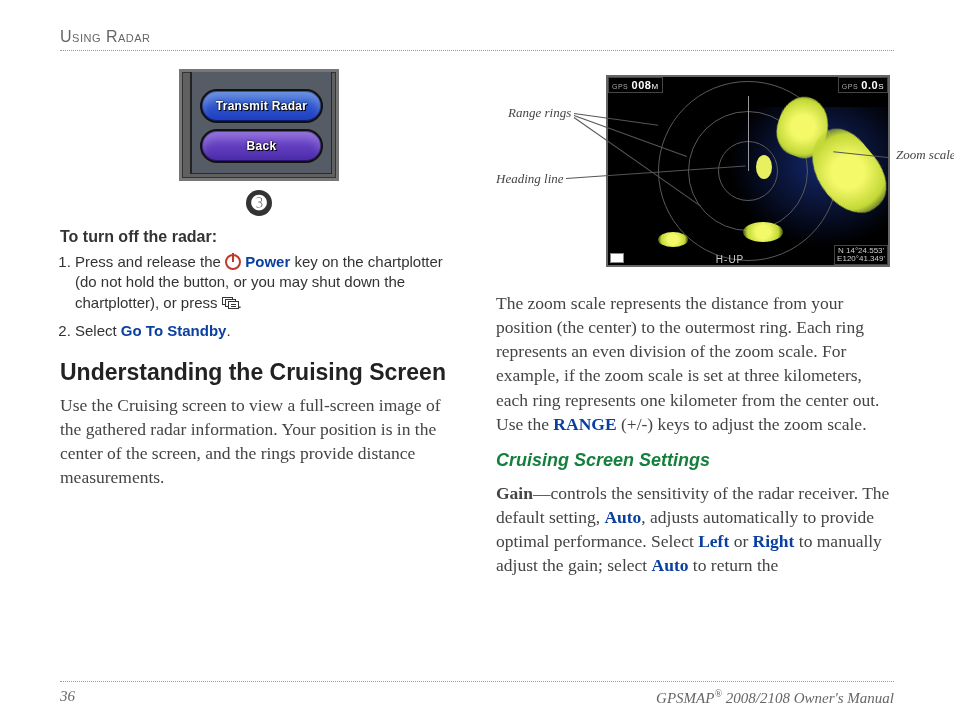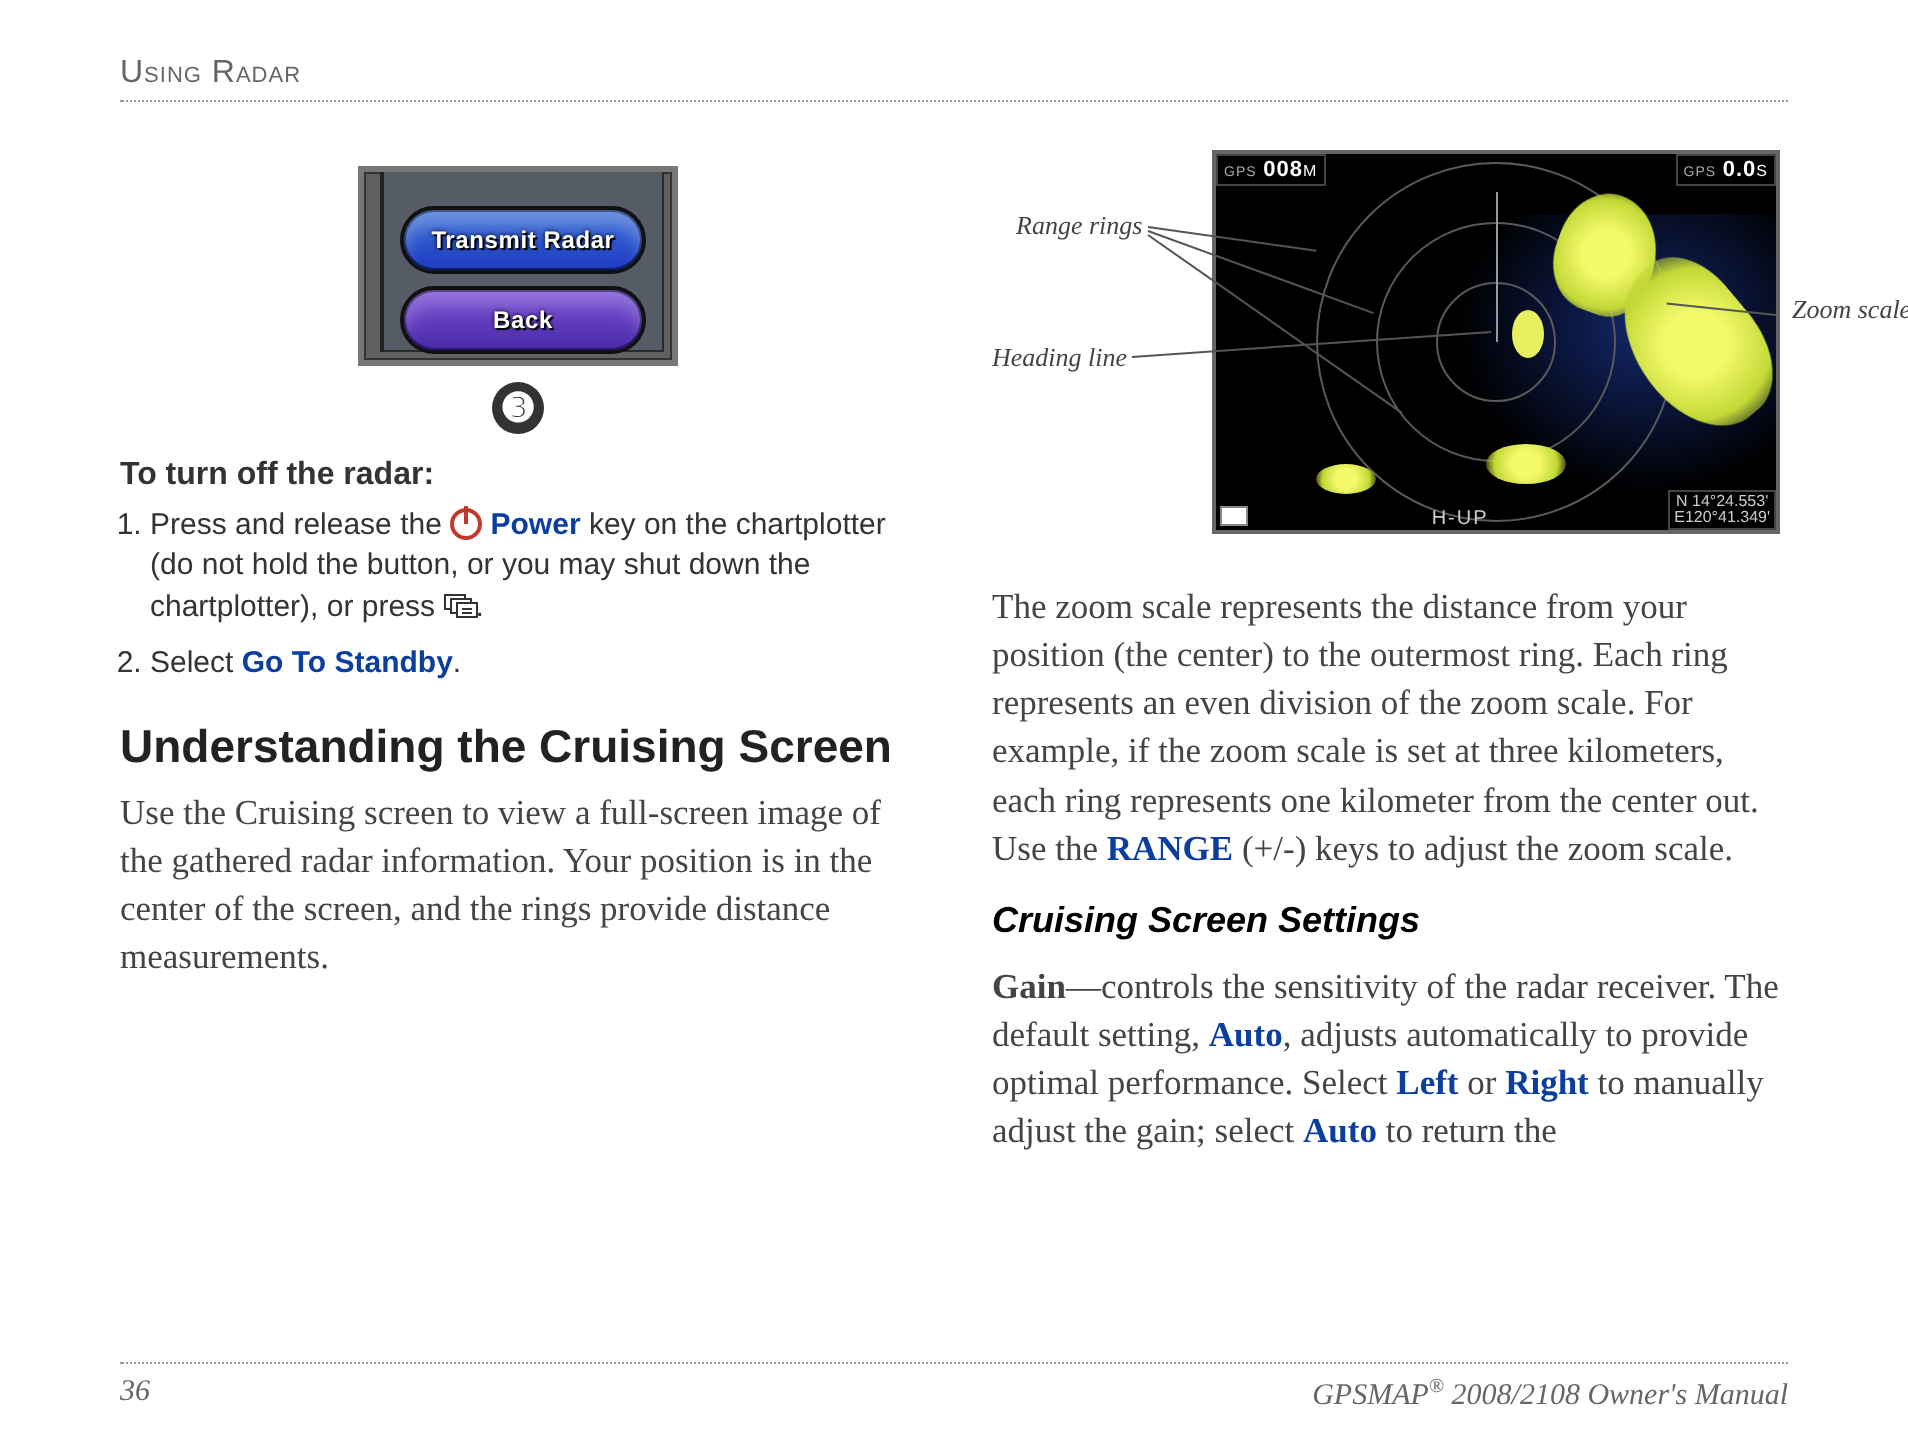--- a/index.html
+++ b/index.html
@@ -27,22 +27,22 @@
     margin-bottom: 18px;
   }
   .cols {
     display: flex;
     gap: 38px;
   }
   .col { flex: 1 1 0; }
   
   .device {
     width: 160px;
-    height: 100px;
-    margin: 14px auto 6px auto;
+    height: 112px;
+    margin: 0 auto 6px auto;
     border: 3px solid #777;
     background: #606060;
     position: relative;
     overflow: hidden;
     box-shadow: inset 0 0 0 1px #333;
     padding-left: 17px;
   }
   .device-inner {
     position: absolute;
     left: 8px; top: -2px; right: 4px; bottom: 4px;
@@ -238,21 +238,21 @@
     background:#555;
     height:1px;
     transform-origin: left center;
   }
 
   h3.sub {
     font-family: Arial, Helvetica, sans-serif;
     font-weight: bold;
     font-style: italic;
     font-size: 18px;
-    color: #000000;
+    color: #15803d;
     margin-top: 14px;
     margin-bottom: 2px;
   }
   .footer {
     position:absolute;
     left:60px; right:60px; bottom:20px;
     display:flex; justify-content:space-between;
     font-style: italic;
     color:#666;
     font-size:15px;

